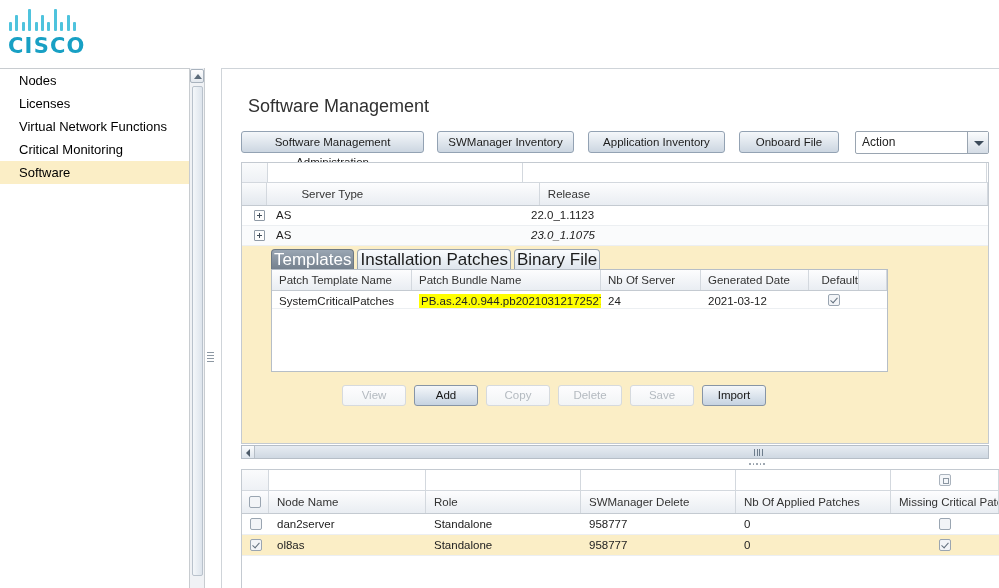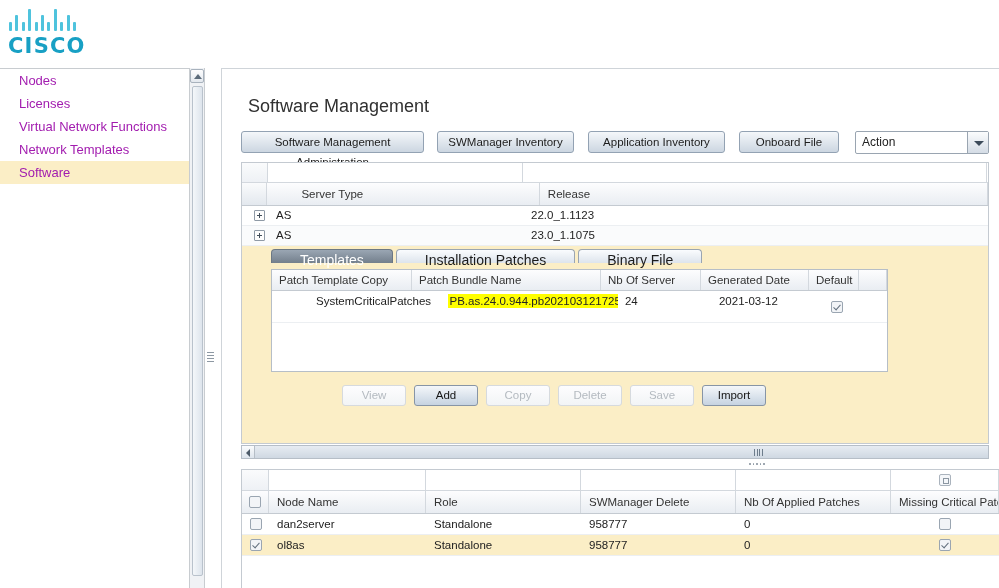--- a/index.html
+++ b/index.html
@@ -27,21 +27,21 @@
     color: #18a0c4; margin-top: 3px; padding-left: 1px;
   }
 
   
   #sidebar {
     position: absolute; left: 0; top: 68px; width: 189px; height: 520px;
     background: #ffffff; border-top: 1px solid #c8ccd0;
   }
   .nav-item {
     height: 23px; line-height: 23px;
-    padding-left: 19px; font-size: 13px; color: #a21caf; cursor: pointer;
+    padding-left: 19px; font-size: 13px; color: #000000; cursor: pointer;
   }
   .nav-item.active { background: #fbeec6; }
 
   #sb-scroll {
     position: absolute; left: 189px; top: 68px; width: 16px; height: 520px;
     background: #f0f2f5; border-left: 1px solid #c8ccd0; border-right: 1px solid #c8ccd0;
   }
   #sb-scroll .arrow-up {
     width: 14px; height: 14px; margin: 1px auto 0;
     background: linear-gradient(#fdfdfe,#e3e8ee);
@@ -132,36 +132,36 @@
   .toggle:before { content: ""; position: absolute; left: 2px; top: 4px; width: 5px; height: 1px; background: #44505c; }
   .toggle.plus:after { content: ""; position: absolute; left: 4px; top: 2px; width: 1px; height: 5px; background: #44505c; }
 
   
   #detail {
     position: absolute; left: 0; top: 83px; width: 746px; height: 197px;
     background: #fbeec6;
   }
   #tabs { position: absolute; left: 29px; top: 3px; height: 21px; display: flex; gap: 3px; }
   .tab {
-    height: 14px; line-height: 20px; padding: 0 28px; font-size: 14px;
+    height: 21px; line-height: 20px; padding: 0 2px; font-size: 17px;
     border: 1px solid #9aa5b1; border-bottom: none;
     border-radius: 4px 4px 0 0; cursor: pointer;
     background: linear-gradient(#fafcfe,#dde4ec); color: #1c1c1c;
   }
   .tab.active { background: linear-gradient(#9aa6b3,#737f8c); color: #ffffff; border-color: #6c7884; }
 
   #tab-body {
     position: absolute; left: 29px; top: 23px; width: 617px; height: 103px;
     background: #ffffff; border: 1px solid #b6bec7;
   }
   #patch-hdr { display: flex; height: 21px; background: linear-gradient(#fdfdfe,#e9edf2);
                border-bottom: 1px solid #c4cad1; }
   #patch-hdr .hc { line-height: 20px; padding-left: 7px; font-size: 11.5px; color: #333;
                    border-right: 1px solid #d3d8de; white-space: nowrap; overflow: hidden; }
-  #patch-row { display: flex; height: 32px; border-bottom: 1px solid #eceff2; background: #ffffff; padding-left: 37px; }
+  #patch-row { display: flex; height: 18px; border-bottom: 1px solid #eceff2; background: #ffffff; }
   #patch-row .pc { line-height: 20px; padding-left: 7px; font-size: 11.5px; color: #222;
                    white-space: nowrap; overflow: hidden; }
   .hl { background: #ffff00; padding: 1px 2px; }
 
   .cb {
     width: 12px; height: 12px; border: 1px solid #9aa5b1; background: #f2f4f7;
     border-radius: 2px; position: relative; display: inline-block;
   }
   .cb.checked:after {
     content: ""; position: absolute; left: 3px; top: 1px; width: 3px; height: 6px;
@@ -239,21 +239,21 @@
         <i style="height: 9px; background: rgb(79, 195, 221);"></i>
       </div>
     <div id="cisco-word">CISCO</div>
   </div>
 </div>
 
 <div id="sidebar">
     <div class="nav-item"><span>Nodes</span></div>
     <div class="nav-item"><span>Licenses</span></div>
     <div class="nav-item"><span>Virtual Network Functions</span></div>
-    <div class="nav-item"><span>Network Templates</span></div>
+    <div class="nav-item"><span>Critical Monitoring</span></div>
     <div class="nav-item active"><span>Software</span></div>
   </div>
 
 <div id="sb-scroll">
   <div class="arrow-up"></div>
   <div id="sb-thumb"></div>
 </div>
 
 <div id="v-splitter">
   <div class="grip">
@@ -296,44 +296,44 @@
             <div class="toggle plus"></div>
           </div>
           <div class="cell" style="width: 255px;"><span>AS</span></div>
           <div class="cell" style="width: 464px;"><span>22.0_1.1123</span></div>
         </div>
         <div class="grid-row alt">
           <div class="cell" style="width: 26px;">
             <div class="toggle plus"></div>
           </div>
           <div class="cell" style="width: 255px;"><span>AS</span></div>
-          <div class="cell" style="width: 464px;"><span>23.0_1.1075</span></div>
+          <div class="cell" style="width: 464px; font-style: italic;"><span>23.0_1.1075</span></div>
         </div>
         <div class="grid-row expanded">
           <div class="cell" style="width: 26px;">
             <div class="toggle"></div>
           </div>
           <div class="cell" style="width: 255px;"><span>AS</span></div>
           <div class="cell" style="width: 464px;"><span>24.0_1.944</span></div>
         </div>
       </div>
 
     <div id="detail">
       <div id="tabs">
           <div class="tab active"><span>Templates</span></div>
           <div class="tab"><span>Installation Patches</span></div>
           <div class="tab"><span>Binary File</span></div>
         </div>
       <div id="tab-body">
         <div id="patch-hdr">
-            <div class="hc" style="width: 140px;"><span>Patch Template Copy</span></div>
+            <div class="hc" style="width: 140px;"><span>Patch Template Name</span></div>
             <div class="hc" style="width: 189px;"><span>Patch Bundle Name</span></div>
             <div class="hc" style="width: 100px;"><span>Nb Of Server</span></div>
             <div class="hc" style="width: 108px;"><span>Generated Date</span></div>
-            <div class="hc" style="width: 50px;"><span>Default</span></div>
+            <div class="hc" style="width: 50px; text-align: right;"><span>Default</span></div>
             <div class="hc" style="width: 28px;"><span></span></div>
           </div>
         <div id="patch-row">
             <div class="pc" style="width: 140px;"><span>SystemCriticalPatches</span></div>
             <div class="pc" style="width: 189px;"><span class="hl" style="background: rgb(255, 255, 0);">PB.as.24.0.944.pb20210312172527</span></div>
             <div class="pc" style="width: 100px;"><span>24</span></div>
             <div class="pc" style="width: 108px;"><span>2021-03-12</span></div>
             <div class="pc ctr" style="width: 50px;">
               <span class="cb checked"></span>
             </div>

